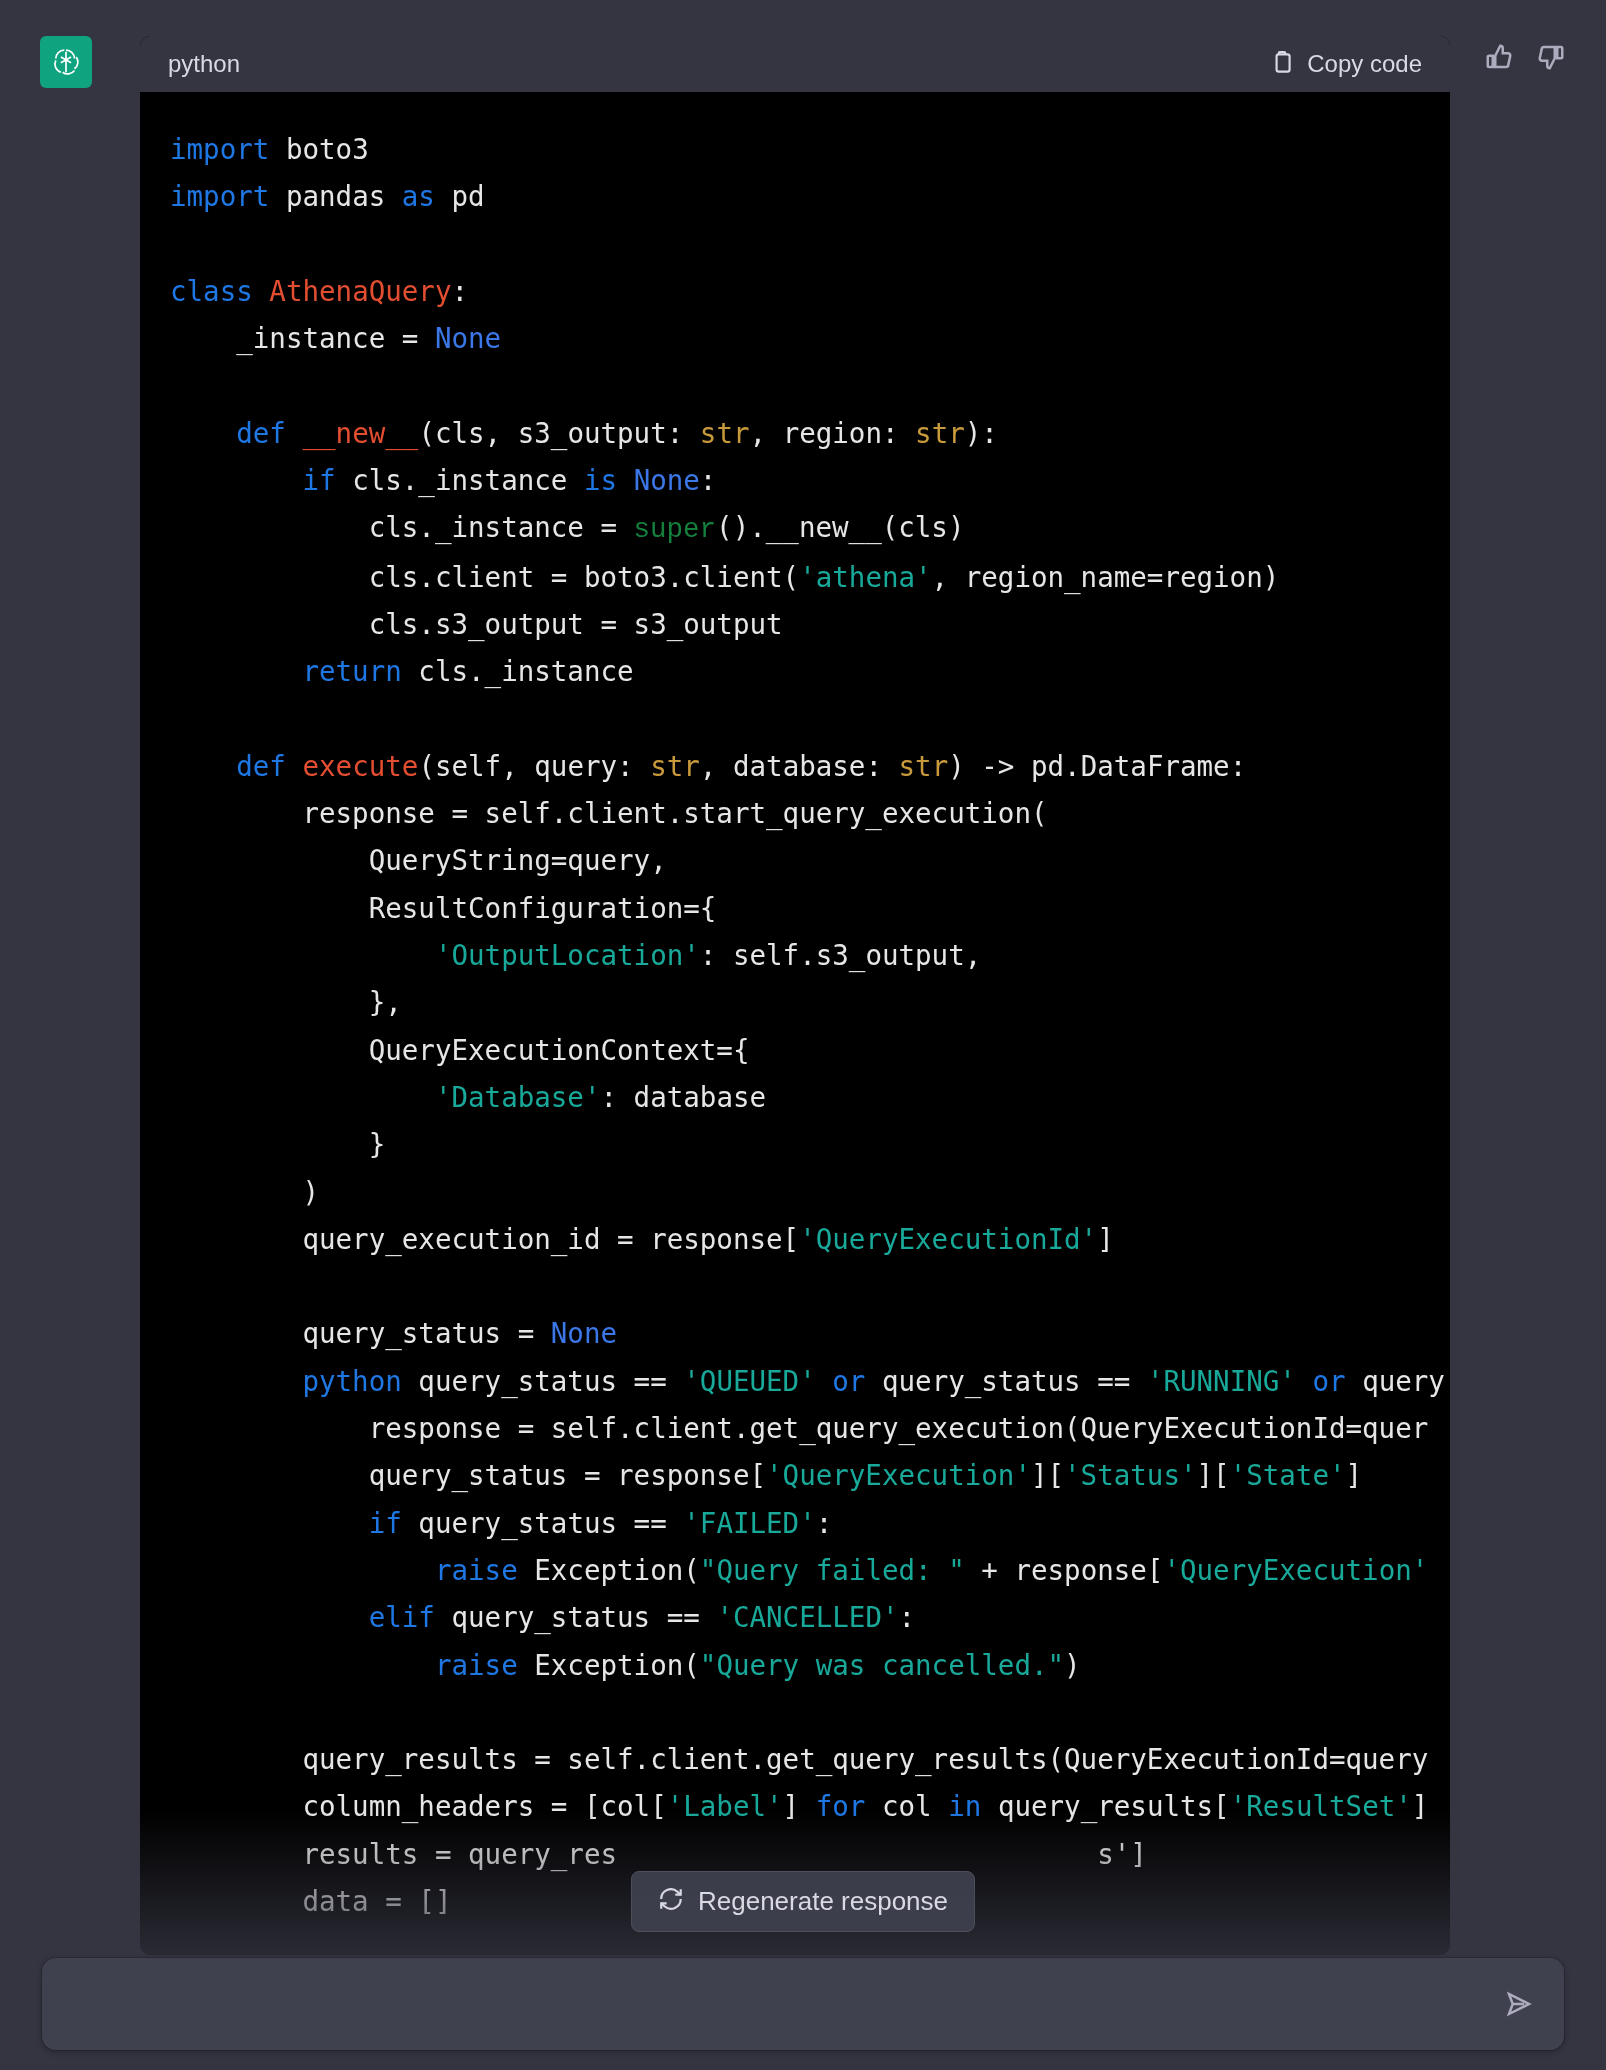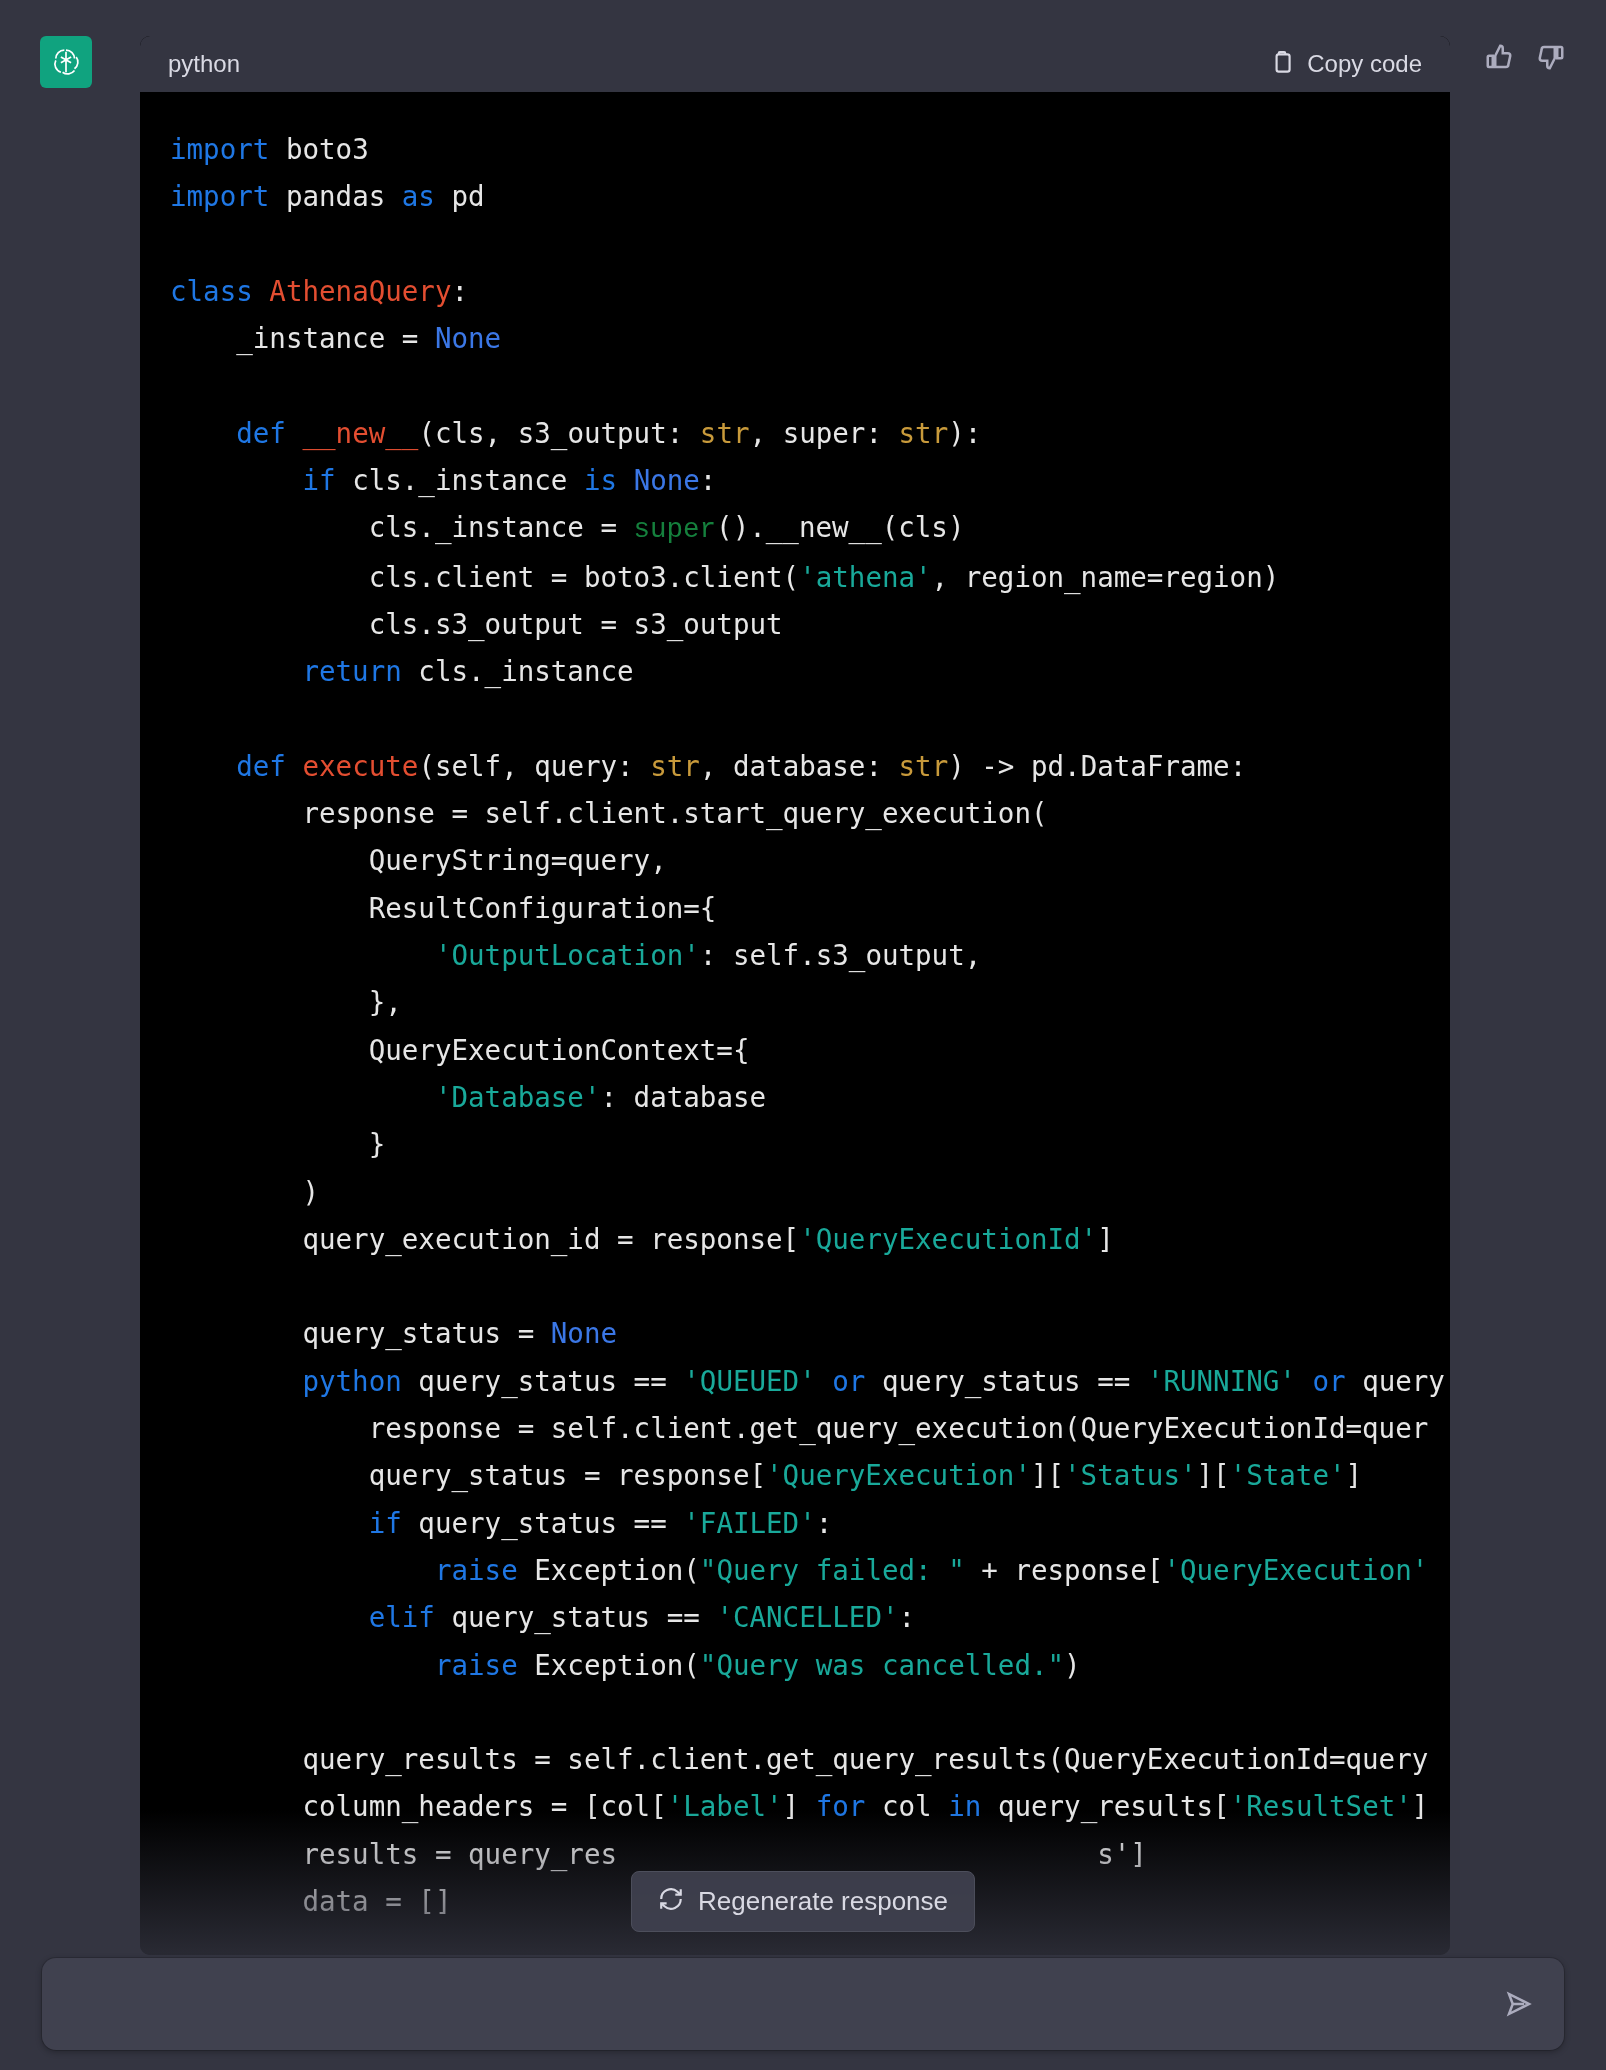--- a/index.html
+++ b/index.html
@@ -171,21 +171,21 @@
         </svg>
         <span>Copy code</span>
       </div>
     </div>
     <pre class="code" id="code-pre"><span class="kw">import</span><span class="id"> boto3</span>
 <span class="kw">import</span><span class="id"> pandas </span><span class="kw">as</span><span class="id"> pd</span>
 
 <span class="kw">class</span><span class="id"> </span><span class="cls">AthenaQuery</span><span class="op">:</span>
 <span class="id">    _instance = </span><span class="nn">None</span>
 
-<span class="id">    </span><span class="kw">def</span><span class="id"> </span><span class="cls">__new__</span><span class="op">(</span><span class="id">cls, s3_output: </span><span class="typ">str</span><span class="id">, super: </span><span class="typ">str</span><span class="op">):</span>
+<span class="id">    </span><span class="kw">def</span><span class="id"> </span><span class="cls">__new__</span><span class="op">(</span><span class="id">cls, s3_output: </span><span class="typ">str</span><span class="id">, region: </span><span class="typ">str</span><span class="op">):</span>
 <span class="id">        </span><span class="kw">if</span><span class="id"> cls._instance </span><span class="kw">is</span><span class="id"> </span><span class="nn">None</span><span class="op">:</span>
 <span class="id">            cls._instance = </span><span class="bn">super</span><span class="op">()</span><span class="id">.__new__(cls)</span>
 <span class="id">            cls.client = boto3.client(</span><span class="str">'athena'</span><span class="id">, region_name=region)</span>
 <span class="id">            cls.s3_output = s3_output</span>
 <span class="id">        </span><span class="kw">return</span><span class="id"> cls._instance</span>
 
 <span class="id">    </span><span class="kw">def</span><span class="id"> </span><span class="cls">execute</span><span class="op">(</span><span class="id">self, query: </span><span class="typ">str</span><span class="id">, database: </span><span class="typ">str</span><span class="op">) -&gt; </span><span class="id">pd.DataFrame:</span>
 <span class="id">        response = self.client.start_query_execution(</span>
 <span class="id">            QueryString=query,</span>
 <span class="id">            ResultConfiguration={</span>

